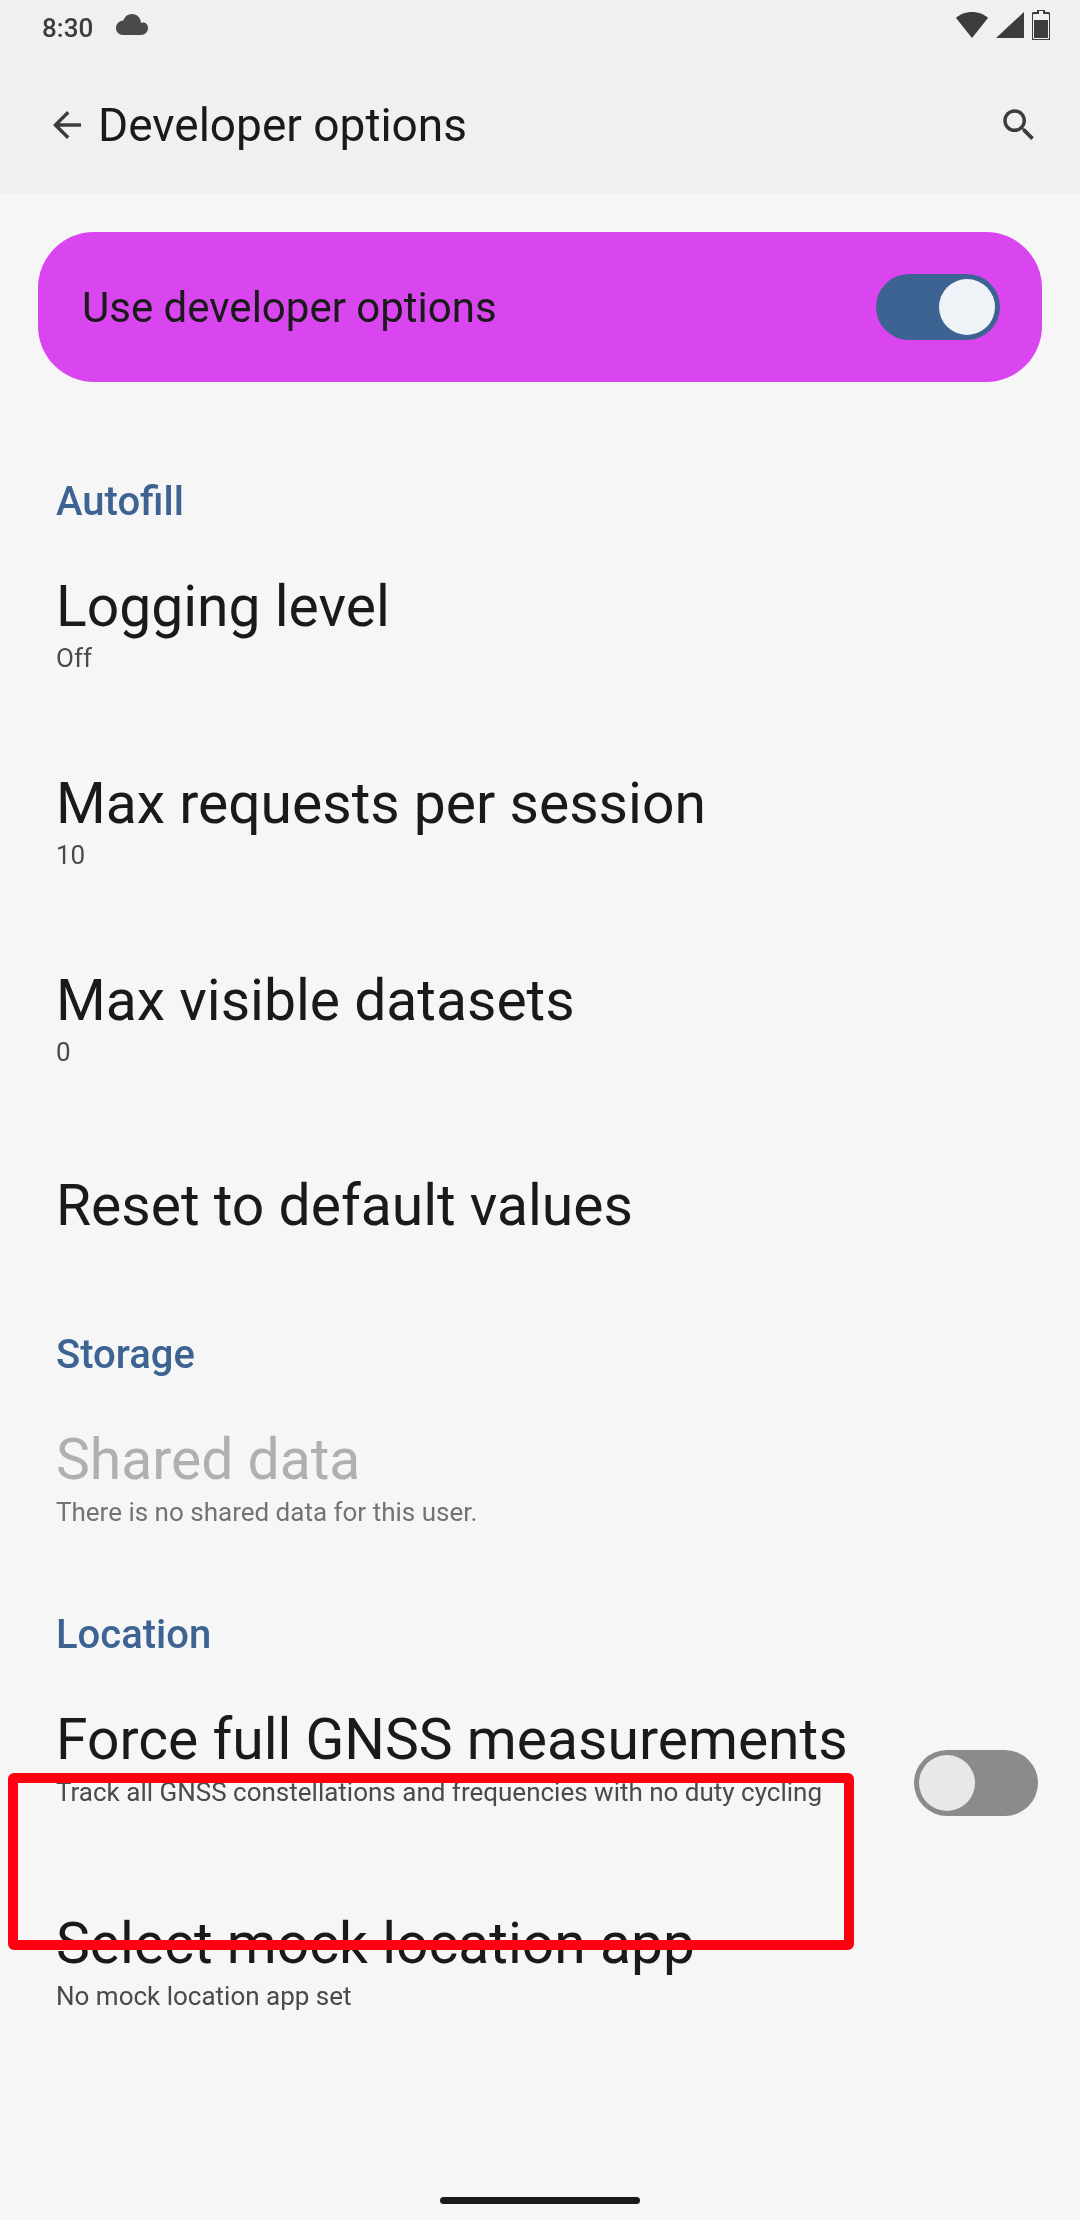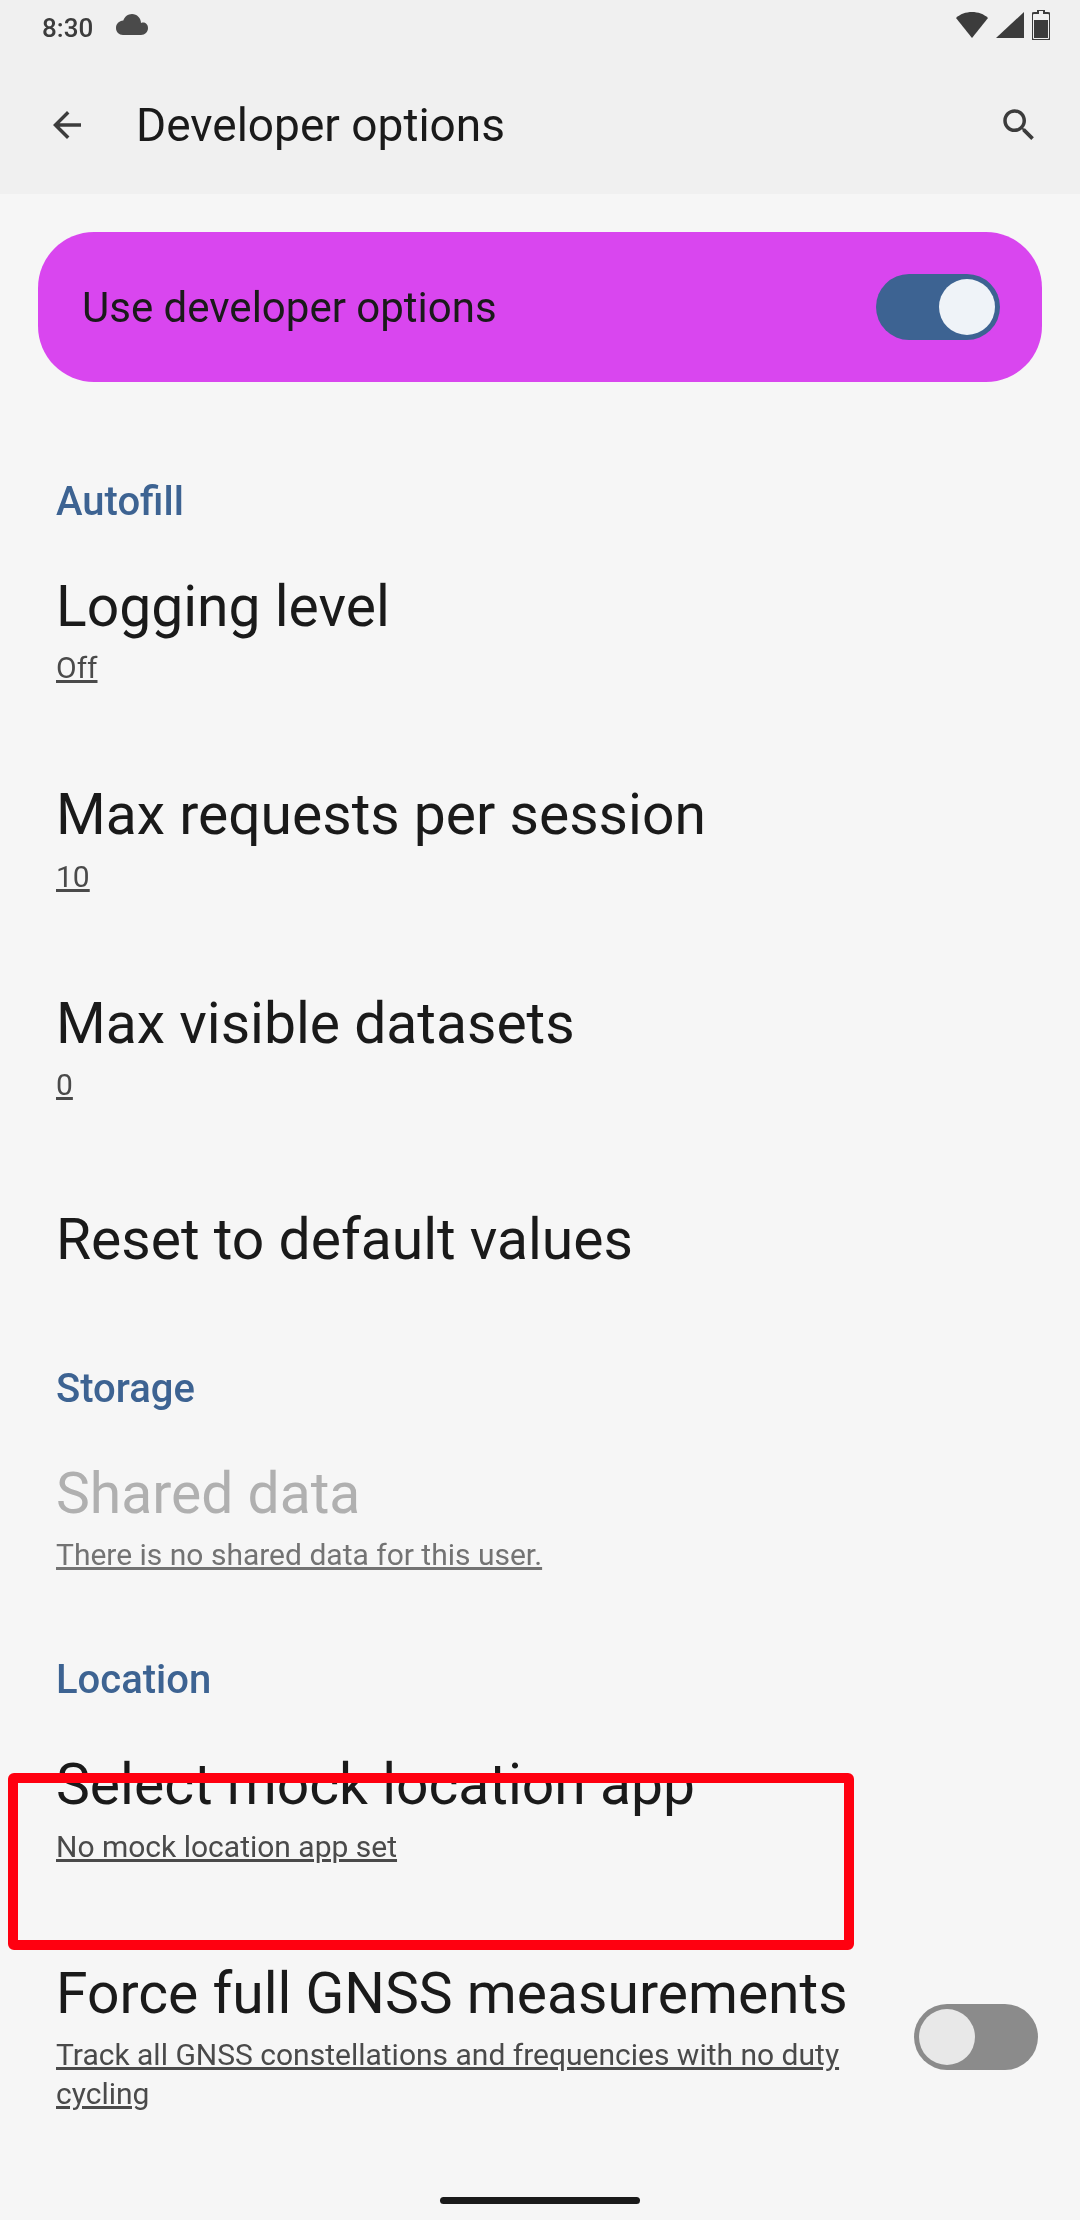--- a/index.html
+++ b/index.html
@@ -45,21 +45,20 @@
     .back-btn {
       width: 62px;
       height: 62px;
       display: flex;
       align-items: center;
       justify-content: center;
     }
     .app-title {
       font-size: 46px;
       color: #1a1a1a;
-      margin-left: 38px;
       flex: 1;
       font-weight: 400;
     }
     .search-btn {
       width: 62px;
       height: 62px;
       display: flex;
       align-items: center;
       justify-content: center;
     }
@@ -127,25 +126,24 @@
       flex: 1;
       padding-right: 24px;
     }
     .setting-title {
       font-size: 57px;
       color: #1a1a1a;
       font-weight: 400;
       line-height: 1.25;
     }
     .setting-subtitle {
-      font-size: 30px;
+      font-size: 26px;
       color: #4a4a4a;
-      margin-top: 6px;
+      margin-top: 0;
       line-height: 1.3;
-      text-decoration: underline;
     }
     .setting-item.disabled .setting-title {
       color: #b0b0b0;
     }
     .setting-item.disabled .setting-subtitle {
       color: #737373;
     }
     .setting-item.no-subtitle {
       padding: 54px 56px;
     }
@@ -255,37 +253,37 @@
   </div>
 
   <div class="section-header" style="padding-top:36px">Storage</div>
 
   <div class="setting-item disabled">
     <div class="setting-title">Shared data</div>
     <div class="setting-subtitle">There is no shared data for this user.</div>
   </div>
 
   <div class="section-header" style="padding-top:36px">Location</div>
-
-  <div class="setting-item">
-    <div class="setting-title">Select mock location app</div>
-    <div class="setting-subtitle">No mock location app set</div>
-  </div>
 
   <div class="setting-item with-toggle">
     <div class="setting-text">
       <div class="setting-title">Force full GNSS measurements</div>
       <div class="setting-subtitle">Track all GNSS constellations and frequencies with no duty cycling</div>
     </div>
     <div class="setting-switch-wrap">
       <div class="switch off">
         <div class="switch-thumb"></div>
       </div>
     </div>
   </div>
 
+  <div class="setting-item">
+    <div class="setting-title">Select mock location app</div>
+    <div class="setting-subtitle">No mock location app set</div>
+  </div>
+
 </div>
 
 <div class="highlight-box"></div>
 
 <div class="nav-bar">
   <div class="nav-handle"></div>
 </div>
 
 </body></html>

